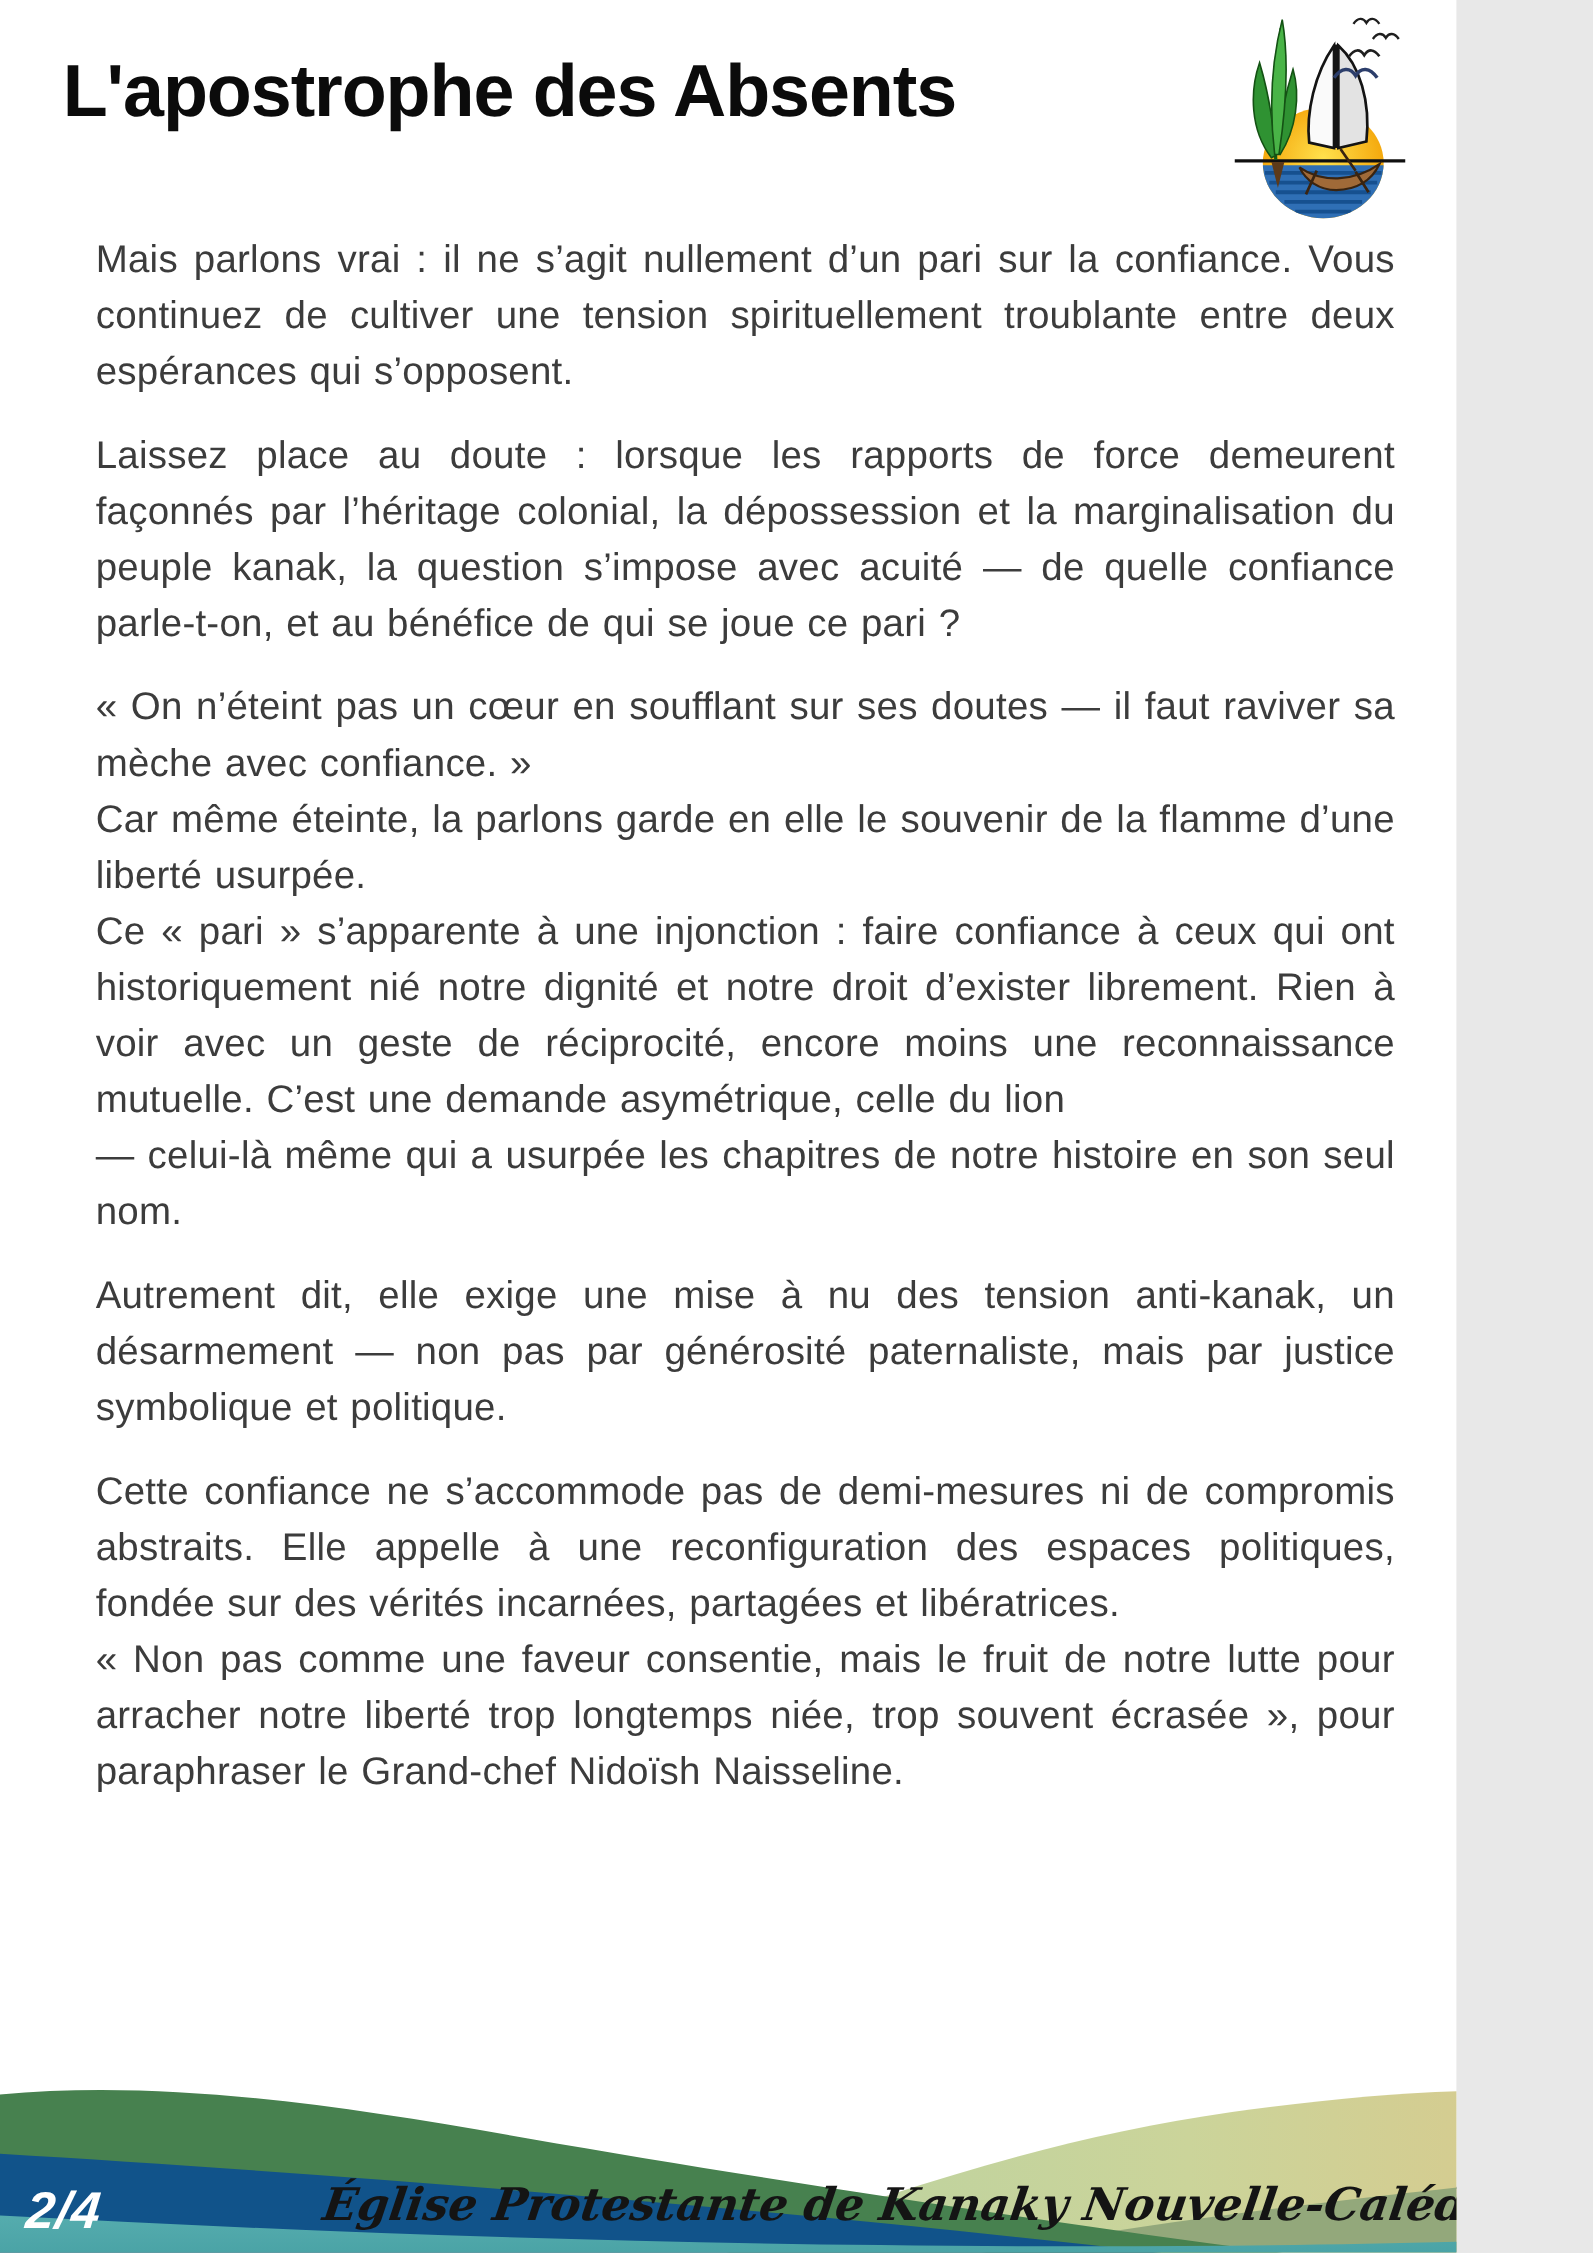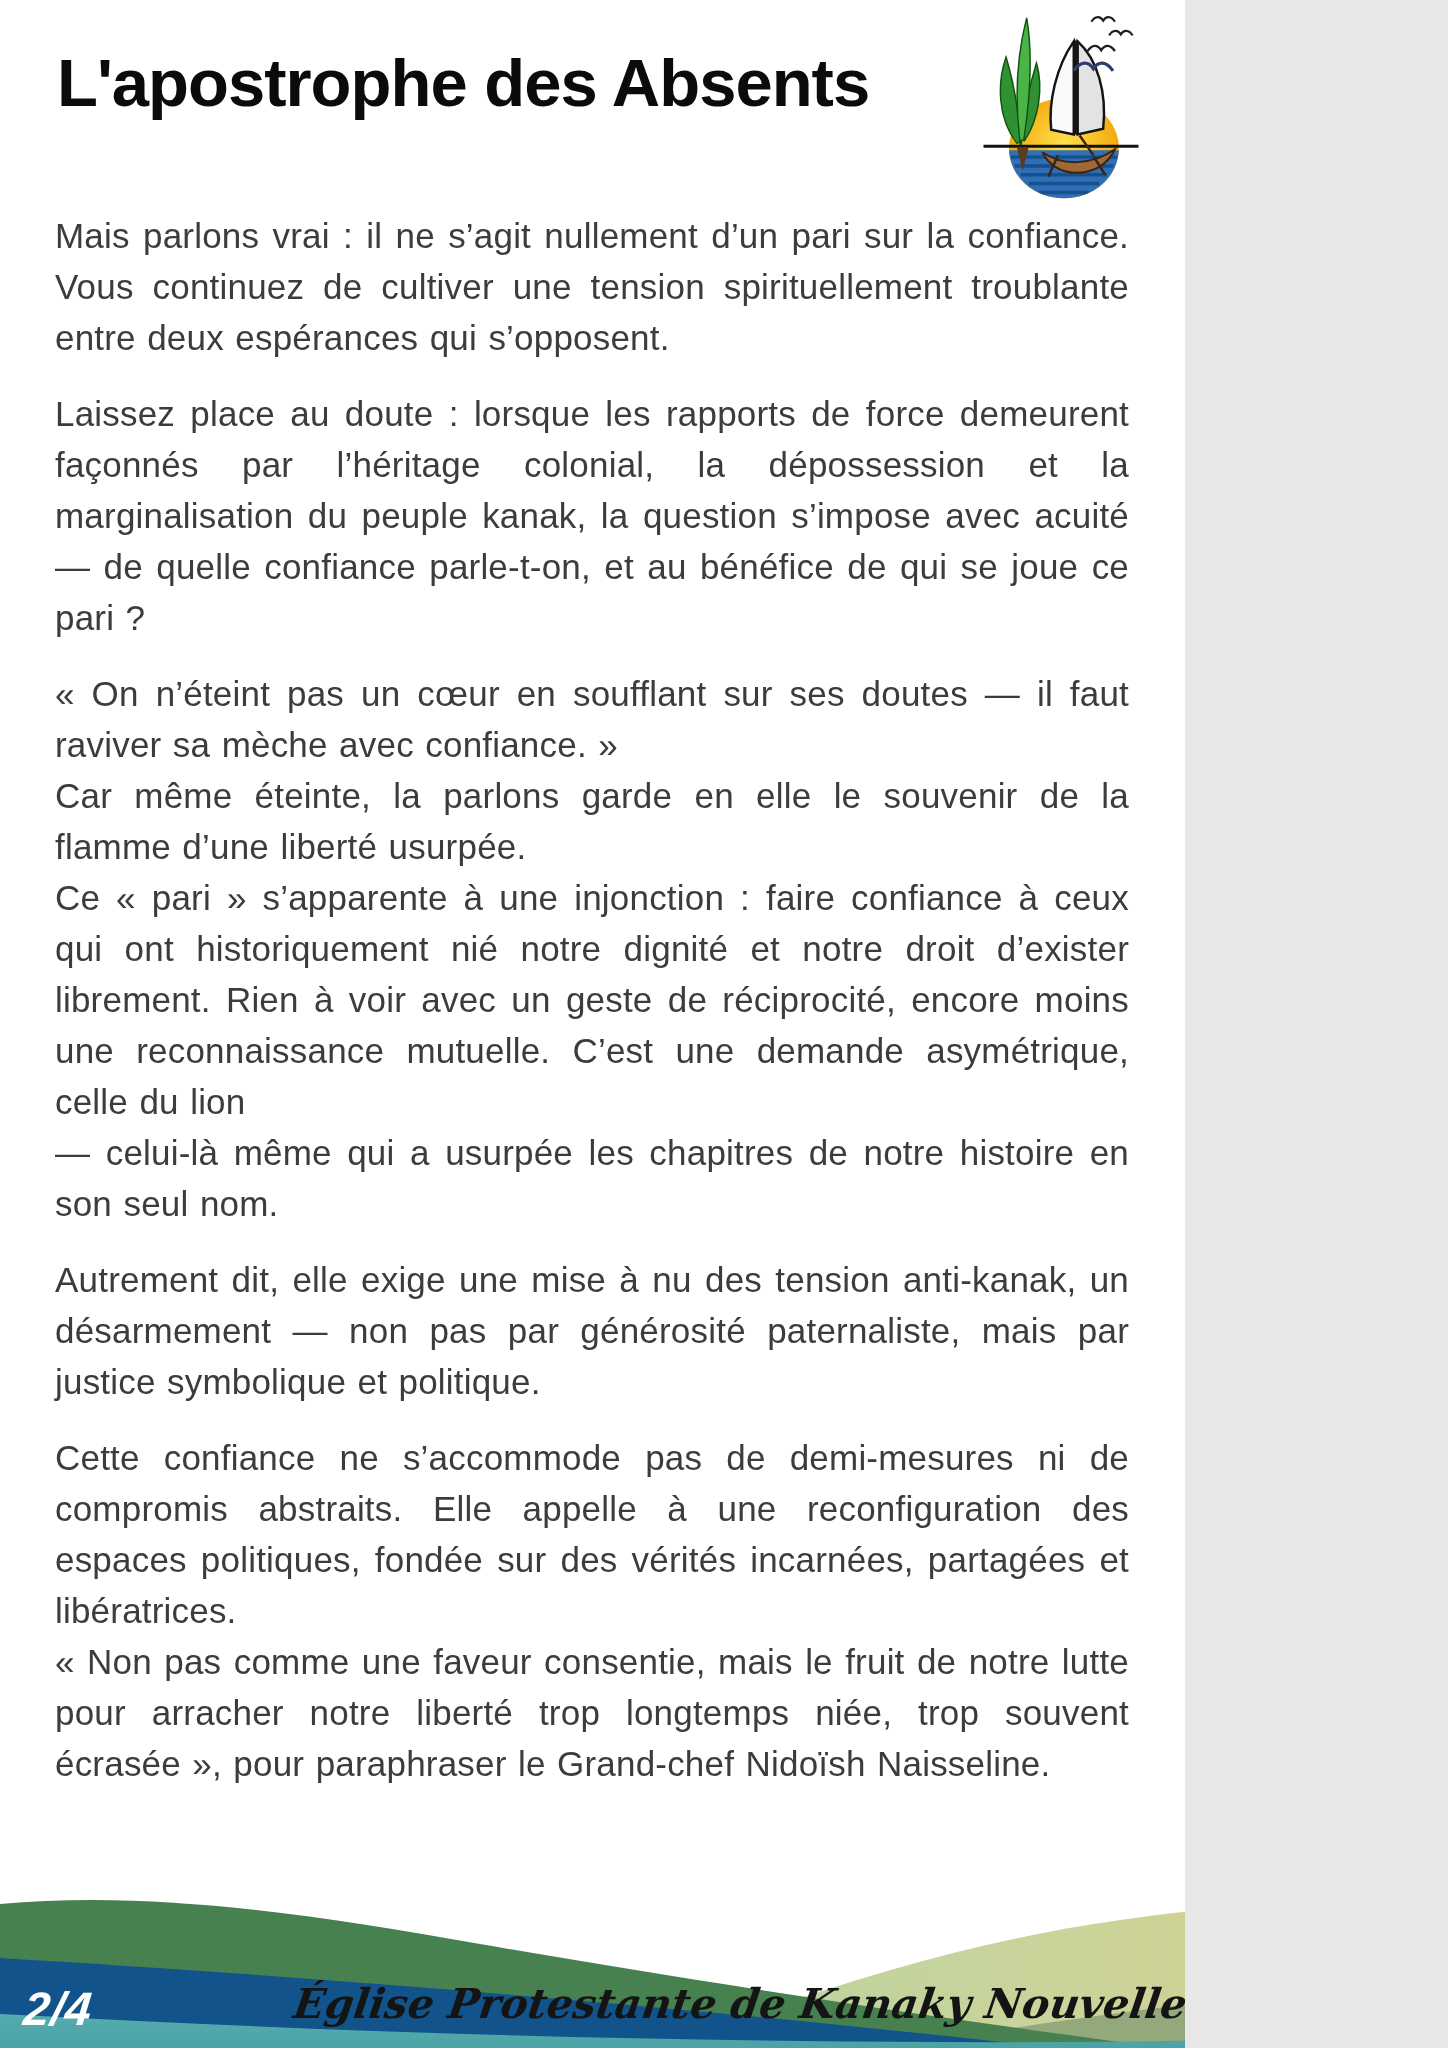--- a/index.html
+++ b/index.html
@@ -6,21 +6,21 @@
     --page-bg:#ffffff;
     --title-ink:#0b0b0b;
     --body-ink:#3c3c3c;
     --page-number-ink:#ffffff;
     --footer-script-ink:#141414;
   }
   *{margin:0;padding:0;box-sizing:border-box;}
   html,body{background:#e8e8e8;}
   .page{
     position:relative;
-    width:1185px;height:2048px;
+    width:1324px;height:2048px;
     background:var(--page-bg);
     overflow:hidden;
     font-family:"Liberation Sans", sans-serif;
   }
   .doc-title{
     position:absolute;top:44px;left:57px;
     font-size:67px;font-weight:800;letter-spacing:-1px;
     color:var(--title-ink);
     font-family:"Liberation Sans", sans-serif;
   }
@@ -31,20 +31,21 @@
   .doc-body{
     position:absolute;top:210px;left:55px;right:56px;
     color:var(--body-ink);
     font-size:35px;line-height:51px;
     letter-spacing:.2px;word-spacing:1.5px;
   }
   .para-group{margin-bottom:25px;}
   .para-group .block{
     text-align:justify;
     text-justify:inter-word;
+    margin-left:32px;
   }
   .footer{
     position:absolute;left:0;bottom:0;width:1448px;height:240px;
   }
   .footer svg{position:absolute;left:0;bottom:0;display:block;}
   .page-number{
     position:absolute;left:24px;bottom:12px;
     font-size:47px;font-weight:700;font-style:italic;
     color:var(--page-number-ink);
     letter-spacing:1px;

